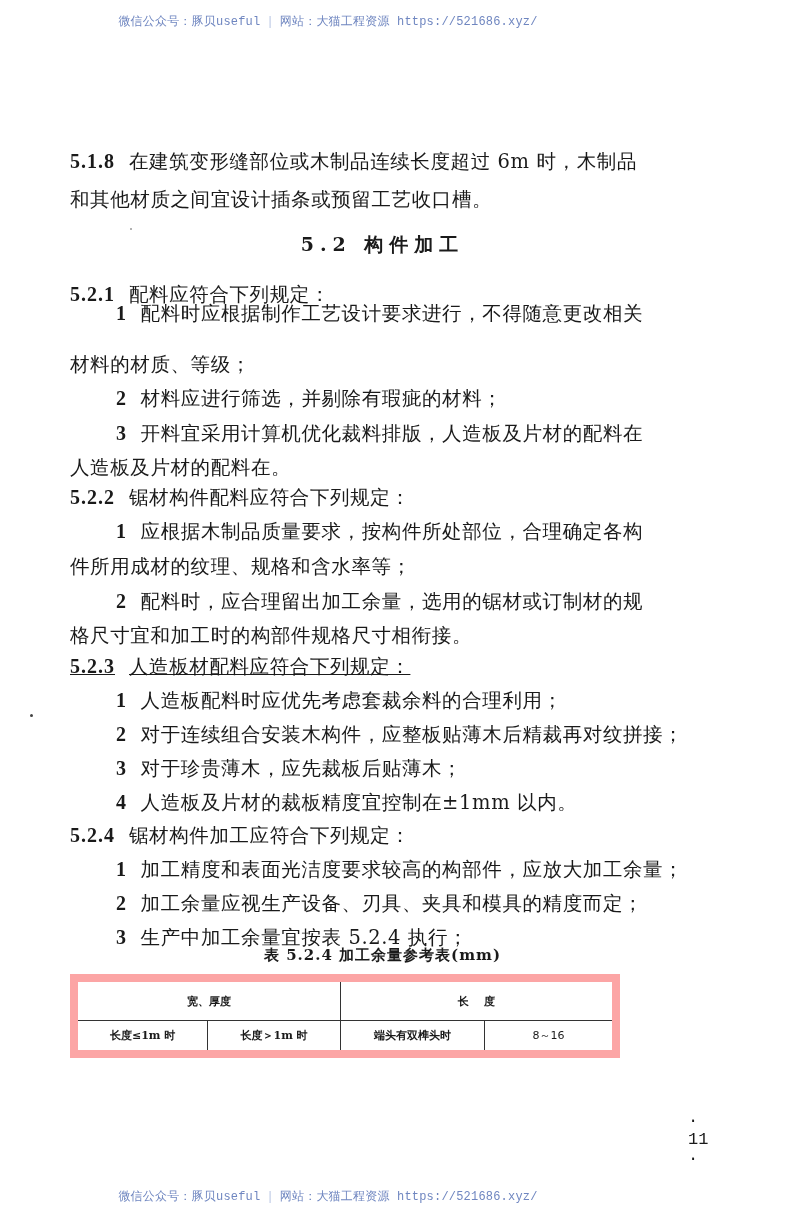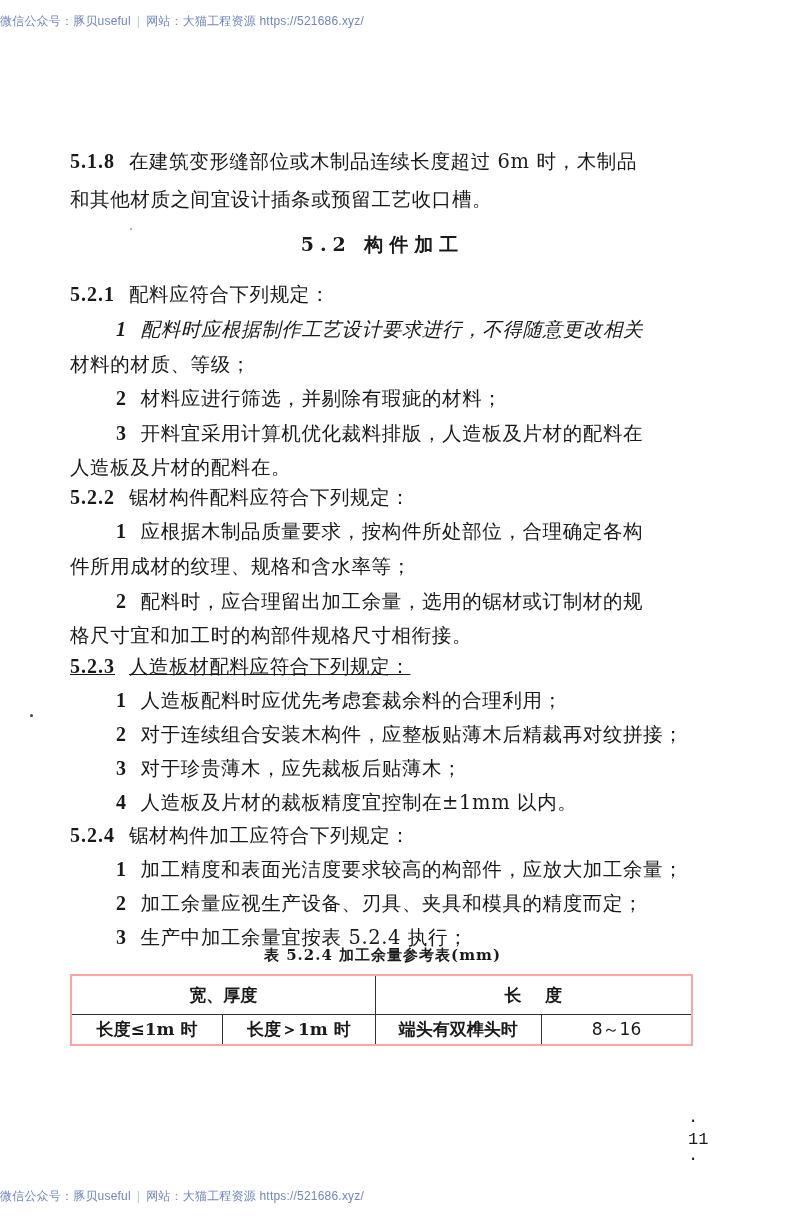--- a/index.html
+++ b/index.html
@@ -1,36 +1,36 @@
 <!DOCTYPE html>
 <html><head>
 <meta charset="utf-8">
 <style>
   html, body { margin: 0; padding: 0; }
   body {
     width: 800px; height: 1225px; background: #ffffff; position: relative; overflow: hidden;
     font-family: "DejaVu Serif", "Liberation Serif", serif; color: #1a1a1a;
   }
   .watermark {
-    position: absolute; left: 0; width: 656px; text-align: left;
-    font-family: Liberation Sans, sans-serif; font-size: 12px; color: #6f86c0; letter-spacing: 0.2px;
+    position: absolute; left: 0; width: 656px; text-align: center;
+    font-family: Liberation Mono, monospace; font-size: 12px; color: #6f86c0; letter-spacing: 0.2px;
   }
   .watermark.top { top: 13px; }
   .watermark.bottom { top: 1188px; }
   .wm-sep { color: #b9c6e4; margin: 0 6px; }
   .content { position: absolute; left: 70px; top: 0; width: 625px; }
   .line { position: absolute; left: 0; font-size: 19.5px; white-space: nowrap; letter-spacing: 0.6px; }
   .clause-no { font-family: "Liberation Serif", serif; font-weight: bold; font-size: 20px; margin-right: 14px; letter-spacing: 1px; }
   .item-no { font-family: "Liberation Serif", serif; font-weight: bold; font-size: 20px; margin-right: 14px; }
   .indent { left: 46px; }
   .section-title { position: absolute; left: 0; width: 625px; text-align: center; font-weight: bold; font-size: 19px; letter-spacing: 6px; }
   .table-caption { position: absolute; left: 0; width: 625px; text-align: center; font-weight: bold; font-size: 15px; letter-spacing: 1px; }
   table.allow {
-    position: absolute; left: 0; top: 974px; width: 623px; border-collapse: collapse;
-    border: 2px solid #fca5a5; font-size: 17px; font-weight: bold;
+    position: absolute; left: 0; top: 974px; width: 550px; border-collapse: collapse;
+    border: 8px solid #fca5a5; font-size: 11px; font-weight: bold;
   }
   table.allow td { border: 1px solid #333; text-align: center; height: 29px; padding: 0; }
   table.allow td.num { font-family: "DejaVu Sans", sans-serif; font-weight: normal; }
   .page-no { position: absolute; left: 618px; top: 1111px; font-size: 17px; font-family: Liberation Mono, monospace; }
   .dot { position: absolute; width: 3px; height: 3px; background: #444; border-radius: 50%; }
 </style>
 </head>
 <body>
 
 <div class="watermark top">
@@ -44,21 +44,21 @@
   </div>
   <div class="line" style="top:186px;">和其他材质之间宜设计插条或预留工艺收口槽。</div>
 
   <div class="dot" style="left:60px;top:228px;width:2px;height:2px;background:#999;"></div>
 
   <div class="section-title" style="top:232px;">5.2  构件加工</div>
 
   <div class="line" style="top:281px;">
     <span class="clause-no">5.2.1</span><span>配料应符合下列规定：</span>
   </div>
-  <div class="line indent" style="top:316px;font-style:italic;">
+  <div class="line indent" style="top:300px;">
     <span class="item-no">1</span><span>配料时应根据制作工艺设计要求进行，不得随意更改相关</span>
   </div>
   <div class="line" style="top:351px;">材料的材质、等级；</div>
   <div class="line indent" style="top:385px;">
     <span class="item-no">2</span><span>材料应进行筛选，并剔除有瑕疵的材料；</span>
   </div>
   <div class="line indent" style="top:420px;">
     <span class="item-no">3</span><span>开料宜采用计算机优化裁料排版，人造板及片材的配料在</span>
   </div>
   <div class="line" style="top:454px;">人造板及片材的配料在。</div>

